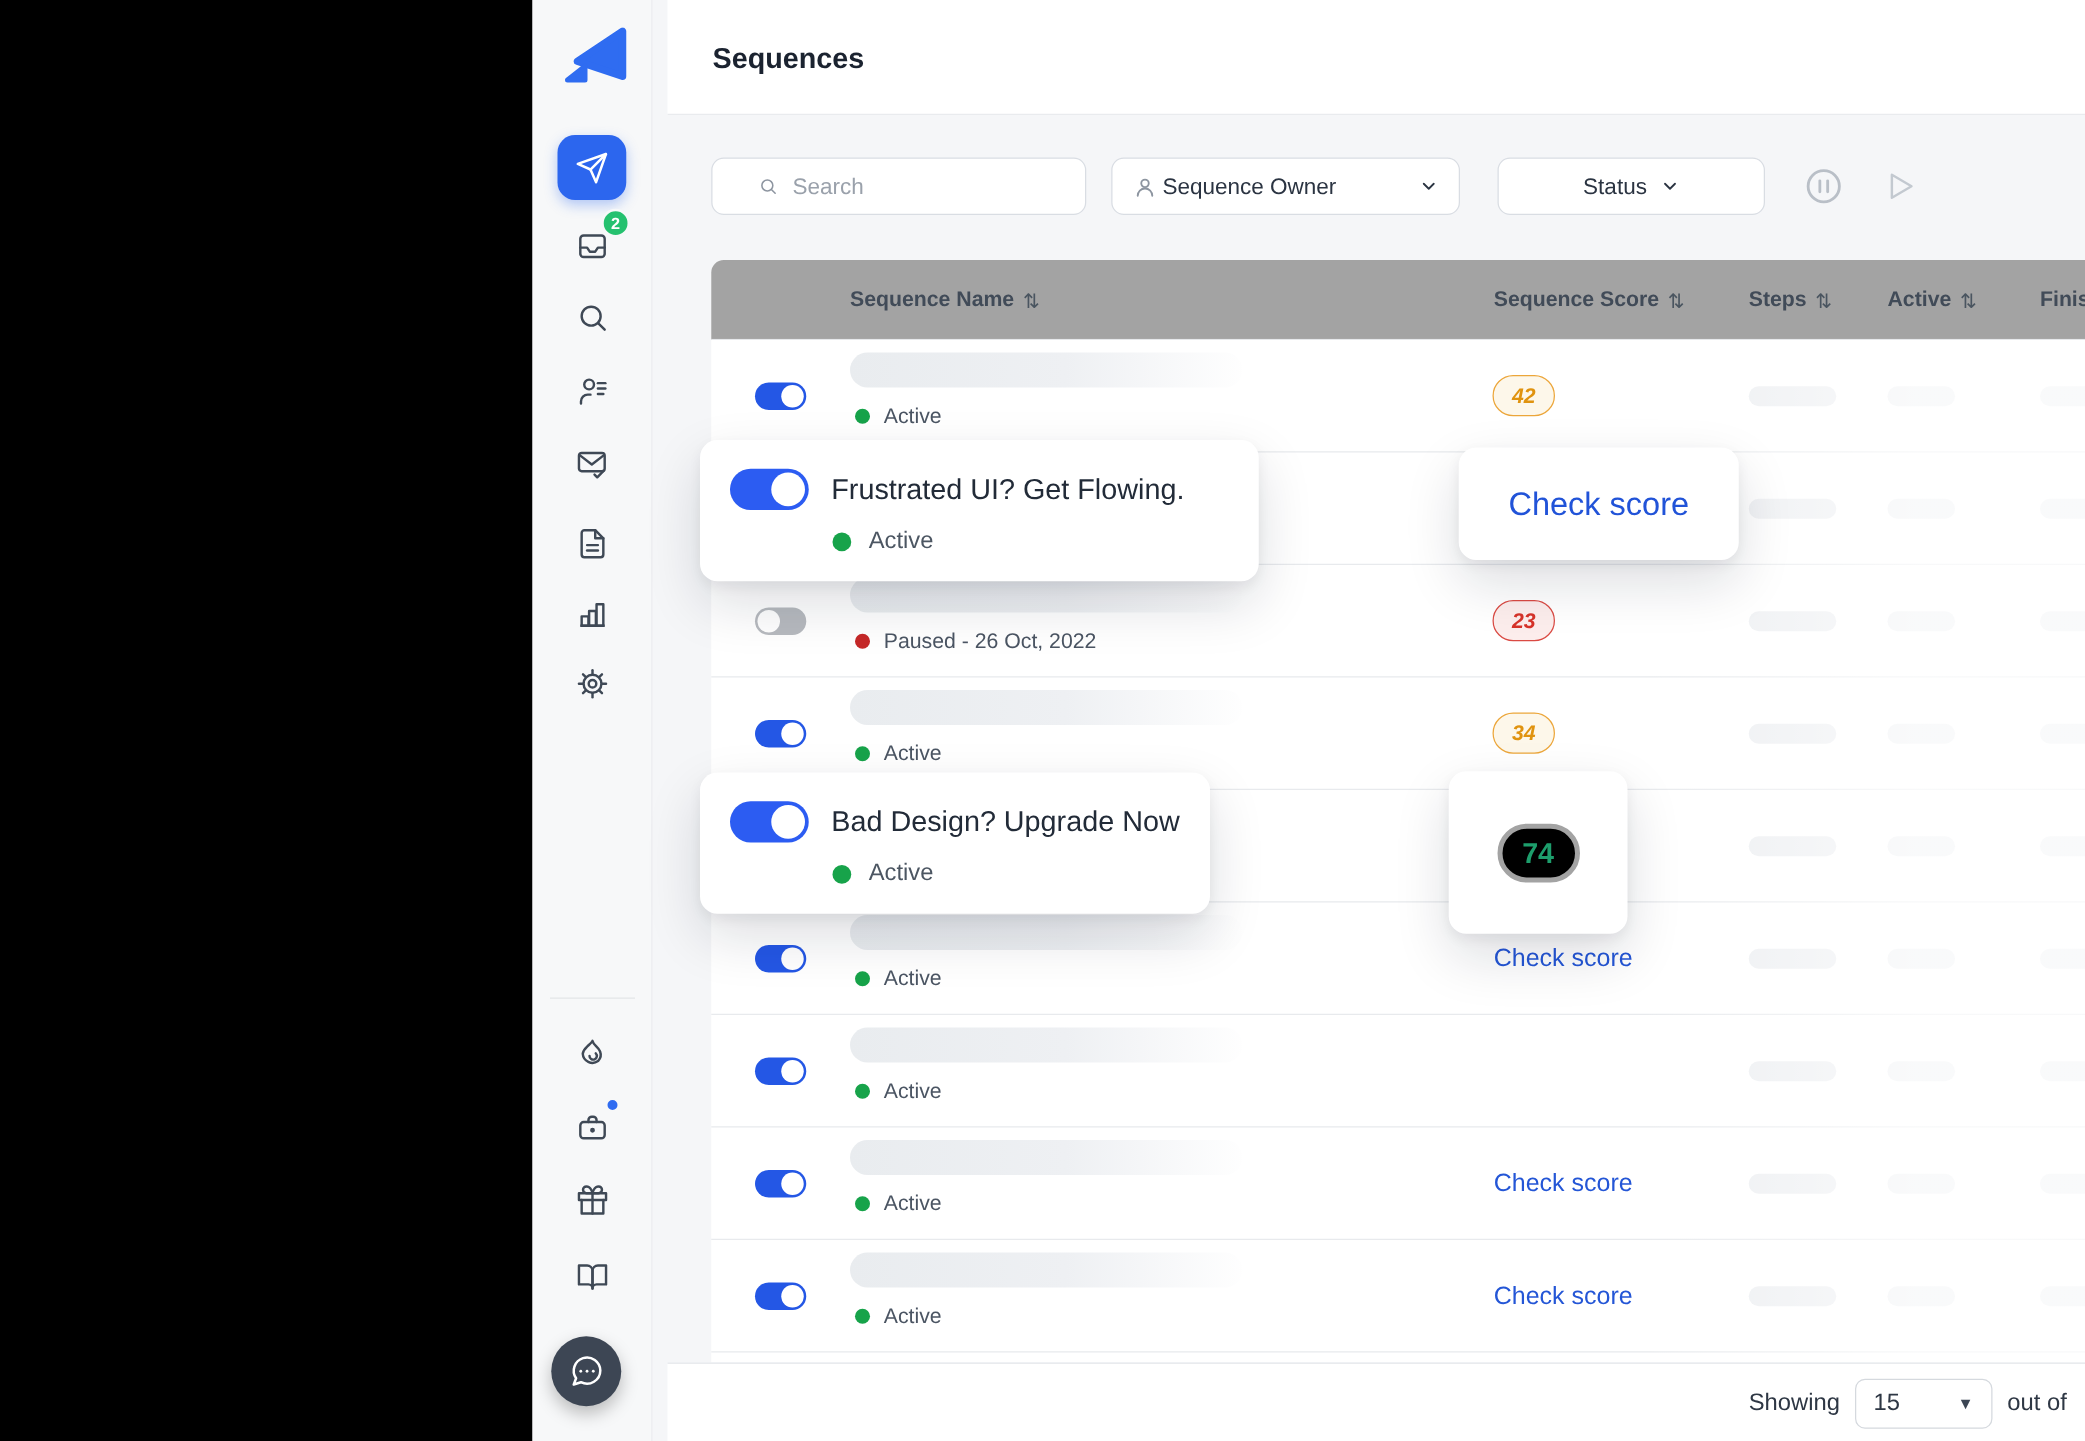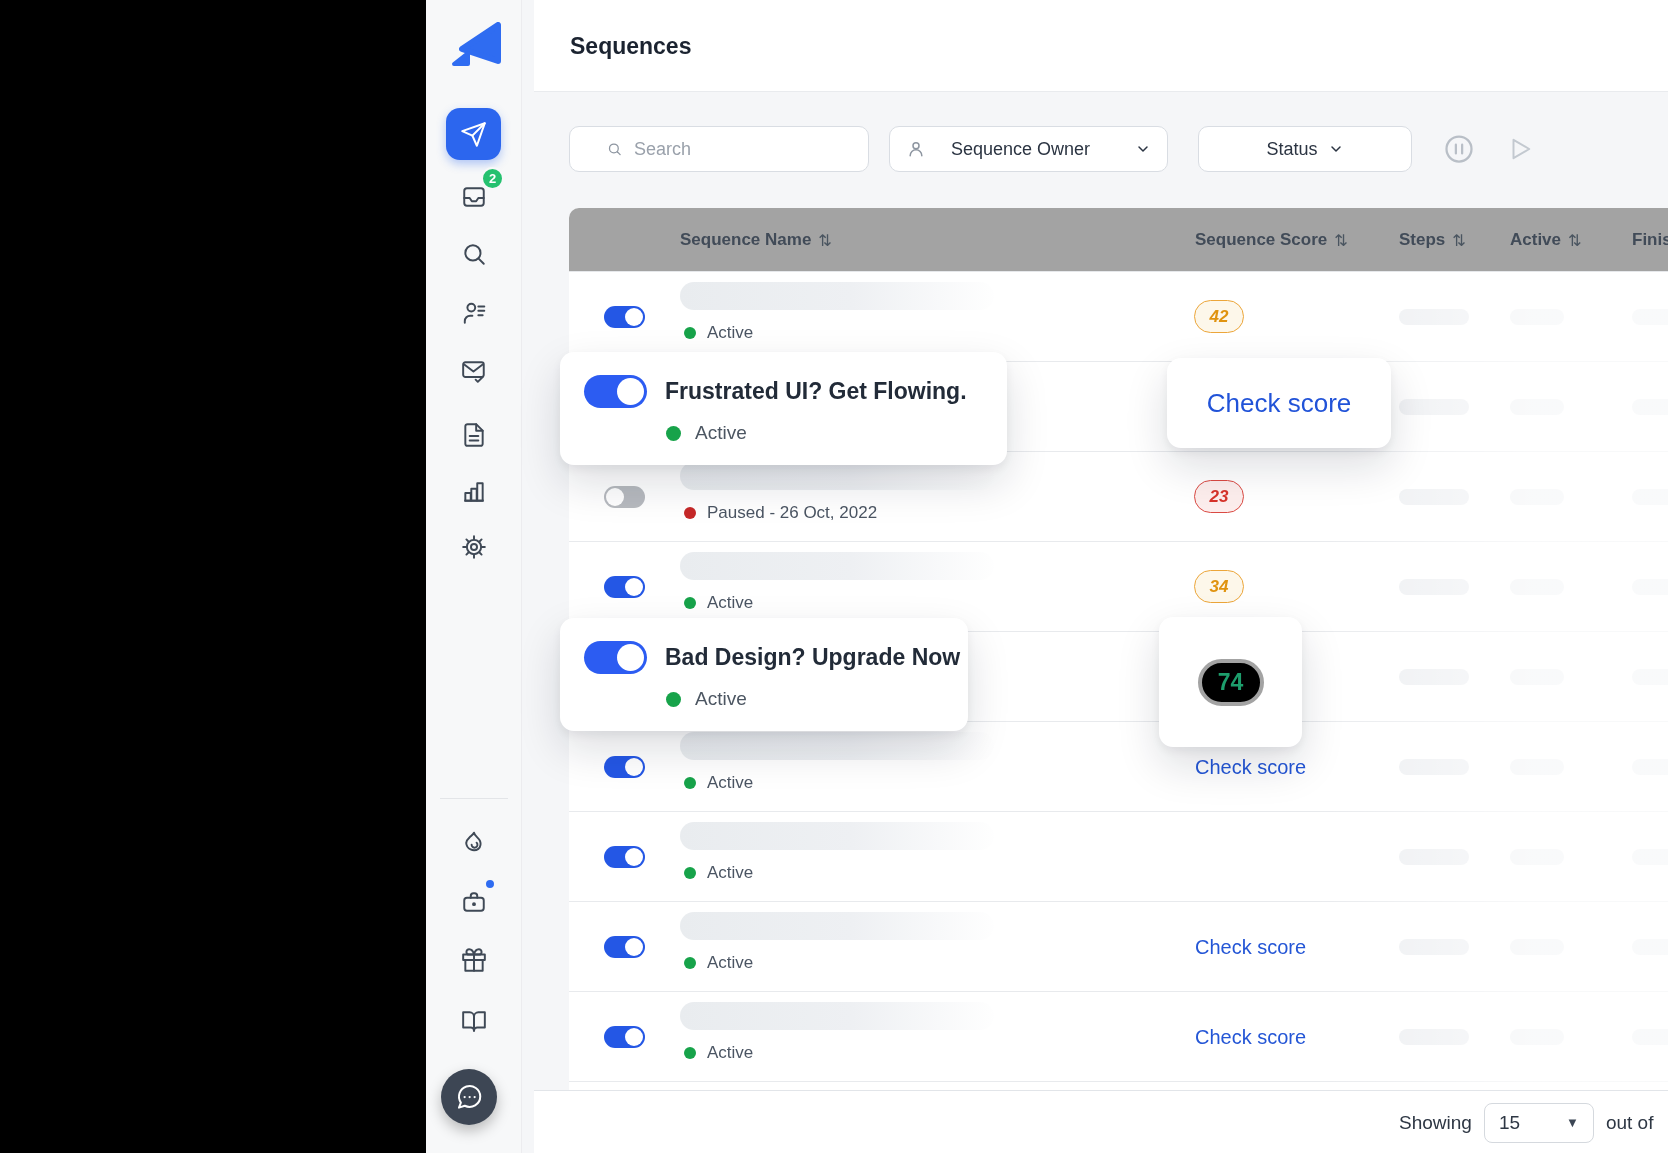--- a/index.html
+++ b/index.html
@@ -28,21 +28,21 @@
   #top-band{left:0;top:0;width:1146px;height:92px;background:#fff;border-bottom:1px solid #e9ebee;}
   #page-title{left:36px;top:0;height:92px;display:flex;align-items:center;font-size:23px;font-weight:700;color:#1b2330;}
 
   
   .filter-box{position:absolute;top:126px;height:46px;background:#fff;border:1px solid #d9dde3;border-radius:10px;display:flex;align-items:center;gap:10px;padding:0 16px;font-size:18px;color:#2b3442;cursor:pointer;}
   #search-box{left:35px;width:300px;cursor:text;padding-left:37px;}
   #search-box input{border:none;outline:none;font-size:18px;color:#2b3442;width:220px;background:transparent;}
   #search-box input::placeholder{color:#9aa1ab;}
   #owner-box{left:355px;width:279px;justify-content:space-between;}
   #status-box{left:664px;width:214px;justify-content:center;}
-  .fb-left{display:flex;align-items:flex-start;gap:25px;}
+  .fb-left{display:flex;align-items:flex-end;gap:4px;}
   .gray-ic{color:#8d95a0;}
   .chev{color:#2b3442;}
   #pause-btn{left:910px;top:134px;width:30px;height:30px;color:#b9bfc7;cursor:pointer;}
   #play-btn{left:973px;top:136px;width:26px;height:26px;color:#c3c9d0;cursor:pointer;}
 
   
   #table{left:35px;top:208px;width:1111px;height:882px;background:#fff;border-top-left-radius:10px;}
   #thead{position:absolute;left:0;top:0;width:1111px;height:64px;background:#a3a3a3;border-top-left-radius:10px;border-bottom:1px solid #e6e8eb;font-size:17px;font-weight:600;color:#414b58;}
   .th{position:absolute;top:0;height:64px;display:flex;align-items:center;gap:7px;cursor:pointer;white-space:nowrap;}
   .sort{font-family:"DejaVu Sans",sans-serif;font-size:16px;color:#4a5560;font-weight:400;}
@@ -65,21 +65,21 @@
   .skel.actv{left:941px;width:54px;}
   .skel.fin{left:1063px;width:60px;}
   #wash{position:absolute;left:743px;top:64px;width:368px;height:818px;background:linear-gradient(90deg,rgba(255,255,255,0) 0%,rgba(255,255,255,.7) 60%);pointer-events:none;z-index:2;}
 
   
   .ov-card{position:absolute;background:#fff;border-radius:14px;box-shadow:0 18px 44px rgba(16,24,40,.14),0 4px 10px rgba(16,24,40,.06);z-index:5;}
   #card-seq1{left:26px;top:352px;width:447px;height:113px;}
   #card-seq2{left:26px;top:618px;width:408px;height:113px;}
   .big-toggle{position:absolute;left:24px;top:23px;width:63px;height:33px;border-radius:17px;background:#2c5cf2;cursor:pointer;}
   .big-toggle::after{content:"";position:absolute;top:3px;right:3px;width:27px;height:27px;border-radius:50%;background:#fff;}
-  .card-title{position:absolute;left:105px;top:26px;font-size:23px;font-weight:700;color:#222b38;white-space:nowrap;}
+  .card-title{position:absolute;left:105px;top:26px;font-size:23px;font-weight:400;color:#222b38;white-space:nowrap;}
   .card-status{position:absolute;left:106px;top:70px;display:flex;align-items:center;gap:14px;font-size:19px;color:#4c5662;}
   .card-status .dot{width:15px;height:15px;}
   #card-score1{left:633px;top:358px;width:224px;height:90px;display:flex;align-items:center;justify-content:center;font-size:26px;font-weight:500;color:#2153d8;cursor:pointer;}
   #card-score2{left:625px;top:617px;width:143px;height:130px;display:flex;align-items:center;justify-content:center;}
   .pill-big{width:66px;height:47px;border-radius:24px;border:4px solid #a3a3a3;background:#000000;color:#1d9e6c;font-size:23px;font-weight:700;display:flex;align-items:center;justify-content:center;}
 
   
   #footer{left:0;top:1090px;width:1146px;height:63px;background:#fff;border-top:1px solid #e2e5e9;z-index:6;}
   #footer-inner{position:absolute;left:865px;top:0;height:63px;display:flex;align-items:center;gap:12px;font-size:19px;color:#2e3744;white-space:nowrap;}
   #page-size{width:110px;height:40px;border:1px solid #d5d9de;border-radius:8px;background:#fff;display:flex;align-items:center;justify-content:space-between;padding:0 14px;cursor:pointer;}

